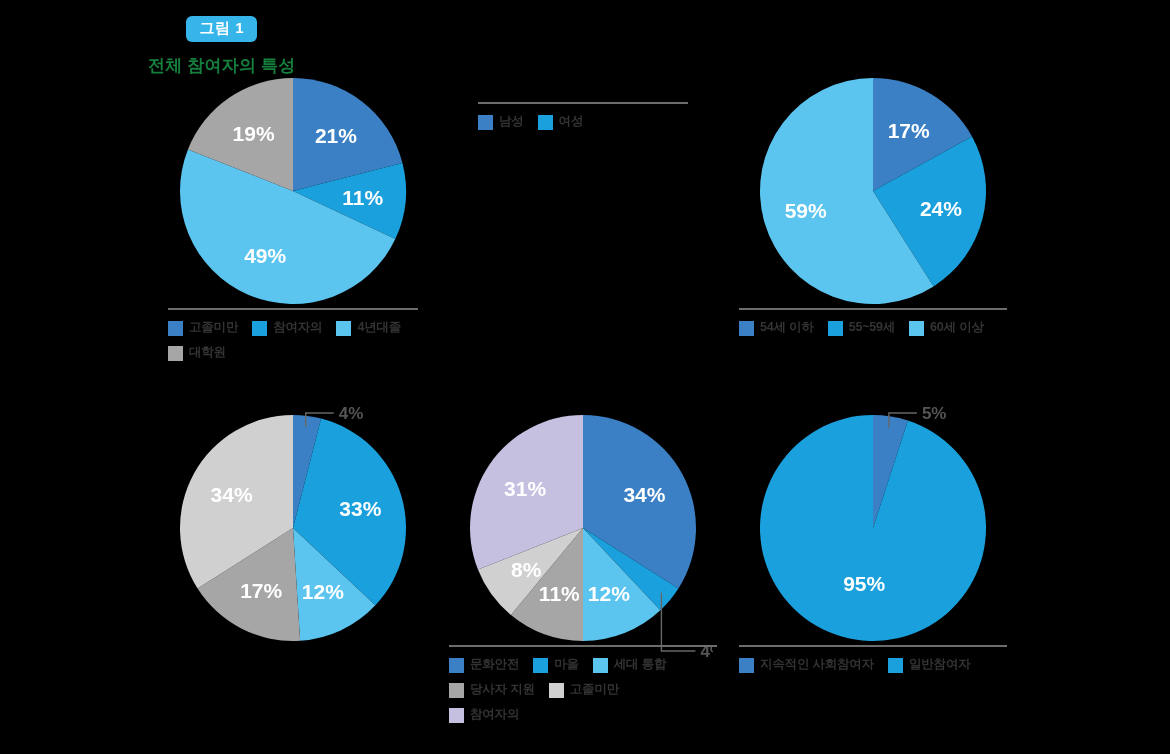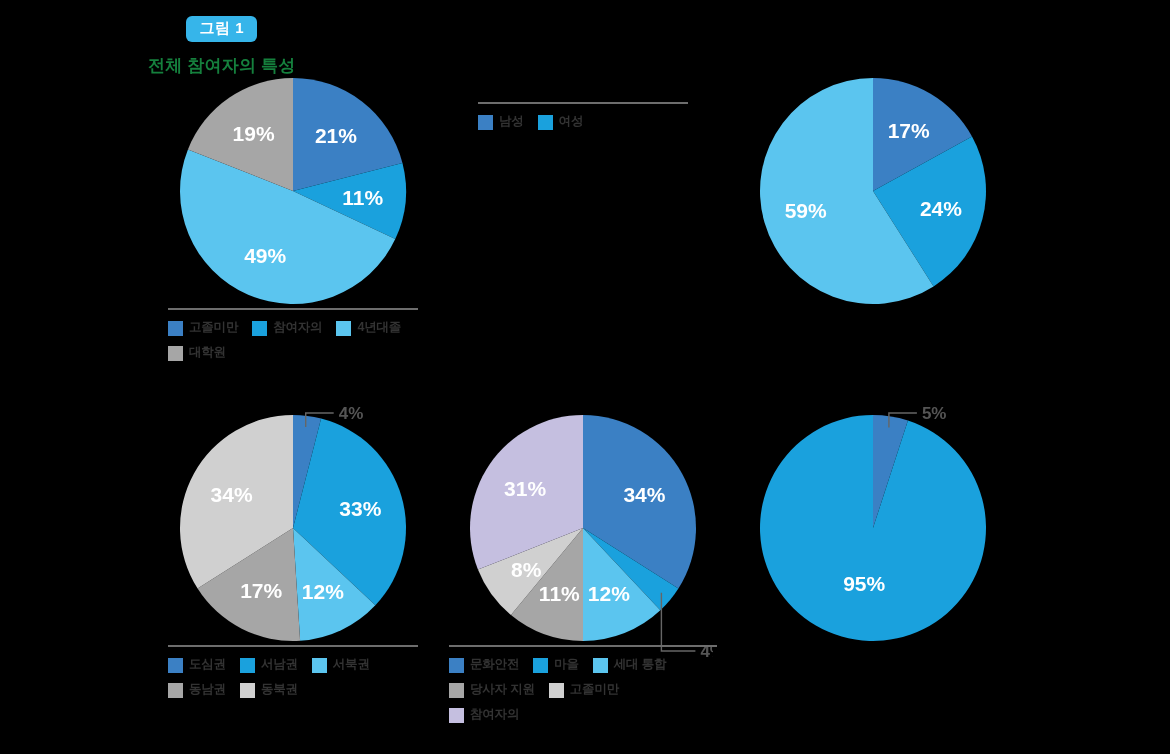--- a/index.html
+++ b/index.html
@@ -190,61 +190,53 @@
   <div class="panel c2 r0">
     <div class="pie-wrap">
         <svg class="pie-svg" width="260" height="260" viewBox="0 0 260 260">
           <path d="M 130 125 L 130.00 12.00 A 113 113 0 0 1 229.02 70.56 Z" fill="#3b80c4"></path>
           <path d="M 130 125 L 229.02 70.56 A 113 113 0 0 1 190.55 220.41 Z" fill="#1aa1dd"></path>
           <path d="M 130 125 L 190.55 220.41 A 113 113 0 1 1 130.00 12.00 Z" fill="#5bc5ef"></path>
           <text class="slice-label" x="165.7" y="64.7">17%</text>
           <text class="slice-label" x="197.9" y="142.4">24%</text>
           <text class="slice-label" x="62.7" y="144.5">59%</text>
         </svg>
+      </div>
+    <div class="legend wide">
+        <div class="legend-items">
+          <div class="legend-item">
+            <span class="legend-swatch" style="background: rgb(59, 128, 196);"></span>
+            <span class="legend-text">54세 이하</span>
+          </div>
+          <div class="legend-item">
+            <span class="legend-swatch" style="background: rgb(26, 161, 221);"></span>
+            <span class="legend-text">55~59세</span>
+          </div>
+          <div class="legend-item">
+            <span class="legend-swatch" style="background: rgb(91, 197, 239);"></span>
+            <span class="legend-text">60세 이상</span>
+          </div>
+        </div>
       </div>
   </div>
   <div class="panel c0 r1">
     <div class="pie-wrap">
         <svg class="pie-svg" width="260" height="260" viewBox="0 0 260 260">
           <path d="M 130 125 L 130.00 12.00 A 113 113 0 0 1 158.10 15.55 Z" fill="#3b80c4"></path>
           <path d="M 130 125 L 158.10 15.55 A 113 113 0 0 1 212.37 202.35 Z" fill="#1aa1dd"></path>
           <path d="M 130 125 L 212.37 202.35 A 113 113 0 0 1 137.10 237.78 Z" fill="#5bc5ef"></path>
           <path d="M 130 125 L 137.10 237.78 A 113 113 0 0 1 34.59 185.55 Z" fill="#a6a6a6"></path>
           <path d="M 130 125 L 34.59 185.55 A 113 113 0 0 1 130.00 12.00 Z" fill="#d0d0d0"></path>
           <text class="slice-label" x="197.3" y="105.5">33%</text>
           <text class="slice-label" x="159.8" y="188.4">12%</text>
           <text class="slice-label" x="98.2" y="187.4">17%</text>
           <text class="slice-label" x="68.6" y="91.2">34%</text>
           <path class="callout-line" d="M 142.7 24.1 L 142.7 10 L 170.7 10"></path>
           <text class="callout-label" x="175.7" y="10">4%</text>
         </svg>
-      </div>
-    <div class="legend">
-        <div class="legend-items">
-          <div class="legend-item">
-            <span class="legend-swatch" style="background: rgb(59, 128, 196);"></span>
-            <span class="legend-text">도심권</span>
-          </div>
-          <div class="legend-item">
-            <span class="legend-swatch" style="background: rgb(26, 161, 221);"></span>
-            <span class="legend-text">서남권</span>
-          </div>
-          <div class="legend-item">
-            <span class="legend-swatch" style="background: rgb(91, 197, 239);"></span>
-            <span class="legend-text">서북권</span>
-          </div>
-          <div class="legend-item">
-            <span class="legend-swatch" style="background: rgb(166, 166, 166);"></span>
-            <span class="legend-text">동남권</span>
-          </div>
-          <div class="legend-item">
-            <span class="legend-swatch" style="background: rgb(208, 208, 208);"></span>
-            <span class="legend-text">동북권</span>
-          </div>
-        </div>
       </div>
   </div>
   <div class="panel c1 r1">
     <div class="pie-wrap">
         <svg class="pie-svg" width="260" height="260" viewBox="0 0 260 260">
           <path d="M 130 125 L 130.00 12.00 A 113 113 0 0 1 225.41 185.55 Z" fill="#3b80c4"></path>
           <path d="M 130 125 L 225.41 185.55 A 113 113 0 0 1 207.35 207.37 Z" fill="#1aa1dd"></path>
           <path d="M 130 125 L 207.35 207.37 A 113 113 0 0 1 130.00 238.00 Z" fill="#5bc5ef"></path>
           <path d="M 130 125 L 130.00 238.00 A 113 113 0 0 1 57.97 212.07 Z" fill="#a6a6a6"></path>
           <path d="M 130 125 L 57.97 212.07 A 113 113 0 0 1 24.94 166.60 Z" fill="#d0d0d0"></path>
@@ -290,14 +282,26 @@
   <div class="panel c2 r1">
     <div class="pie-wrap">
         <svg class="pie-svg" width="260" height="260" viewBox="0 0 260 260">
           <path d="M 130 125 L 130.00 12.00 A 113 113 0 0 1 164.92 17.53 Z" fill="#3b80c4"></path>
           <path d="M 130 125 L 164.92 17.53 A 113 113 0 1 1 130.00 12.00 Z" fill="#1aa1dd"></path>
           <text class="slice-label" x="121.2" y="180.8">95%</text>
           <path class="callout-line" d="M 145.9 24.6 L 145.9 10 L 173.9 10"></path>
           <text class="callout-label" x="178.9" y="10">5%</text>
         </svg>
       </div>
+    <div class="legend wide">
+        <div class="legend-items">
+          <div class="legend-item">
+            <span class="legend-swatch" style="background: rgb(59, 128, 196);"></span>
+            <span class="legend-text">지속적인 사회참여자</span>
+          </div>
+          <div class="legend-item">
+            <span class="legend-swatch" style="background: rgb(26, 161, 221);"></span>
+            <span class="legend-text">일반참여자</span>
+          </div>
+        </div>
+      </div>
   </div>
 </div>
 
 </body></html>

